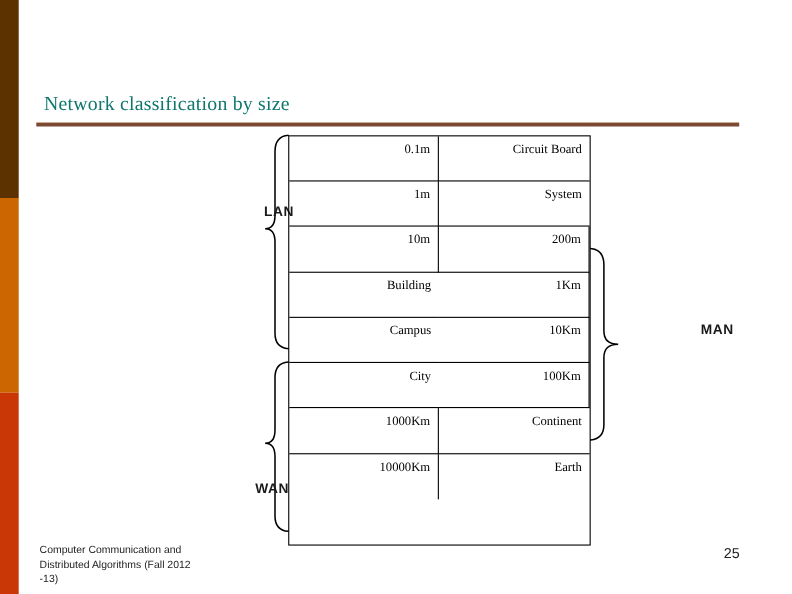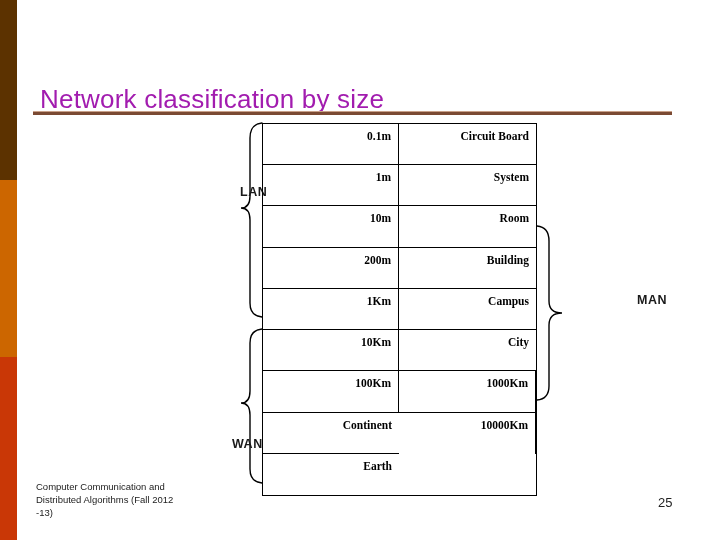--- a/index.html
+++ b/index.html
@@ -9,33 +9,33 @@
   }
   
   .bar{position:absolute;left:0;width:17px;}
   .bar.top{top:0;height:180px;}
   .bar.mid{top:180px;height:177px;}
   .bar.bot{top:357px;height:183px;}
 
   
   .title{
     position:absolute;left:40px;top:84px;
-    font-family:Liberation Sans, sans-serif;font-size:26px;color:#a21caf;
+    font-family:Liberation Serif, serif;font-size:18px;color:#0f766e;
     white-space:nowrap;letter-spacing:0.2px;
   }
   .title-rule{
     position:absolute;left:33px;top:111px;width:639px;height:4px;
   }
 
   
   .tbl{
     position:absolute;left:262px;top:123px;width:275px;height:373px;
     display:grid;grid-template-columns:136px 1fr;grid-template-rows:repeat(9,1fr);
     border:1.5px solid #000;box-sizing:border-box;
-    font-family:"Liberation Serif",serif;font-weight:bold;font-size:11.5px;color:#000;
+    font-family:"Liberation Serif",serif;font-weight:normal;font-size:11.5px;color:#000;
   }
   .cell{
     border-bottom:1.5px solid #000;
     text-align:right;padding:6px 7px 0 0;box-sizing:border-box;
   }
   .cell.dist{border-right:1.5px solid #000;}
   .cell.r9{border-bottom:none;}
 
   
   .brace{position:absolute;}
@@ -46,21 +46,21 @@
     position:absolute;font-weight:bold;font-size:12.5px;color:#1a1a1a;
     letter-spacing:0.5px;
     padding-left:36px;
   }
   .lbl-lan{left:204px;top:185px;}
   .lbl-man{left:601px;top:293px;}
   .lbl-wan{left:196px;top:393px;margin-top:44px;}
 
   
   .footer{
-    position:absolute;left:36px;top:480px;
+    position:absolute;left:36px;top:494px;
     font-size:9.5px;line-height:13px;color:#222;
   }
   .pagenum{
     position:absolute;left:658px;top:495px;font-size:13px;color:#222;
   }
 </style>
 </head>
 <body>
 
 <div class="bar top" style="background: rgb(92, 50, 0);"></div>
@@ -87,21 +87,20 @@
 <div class="netlabel lbl-wan">WAN</div>
 
 <div class="tbl">
   <div class="cell dist">0.1m</div>
   <div class="cell place">Circuit Board</div>
 
   <div class="cell dist">1m</div>
   <div class="cell place">System</div>
 
   <div class="cell dist">10m</div>
-  <div class="cell place">Room</div>
 
   <div class="cell dist">200m</div>
   <div class="cell place">Building</div>
 
   <div class="cell dist">1Km</div>
   <div class="cell place">Campus</div>
 
   <div class="cell dist">10Km</div>
   <div class="cell place">City</div>
 

